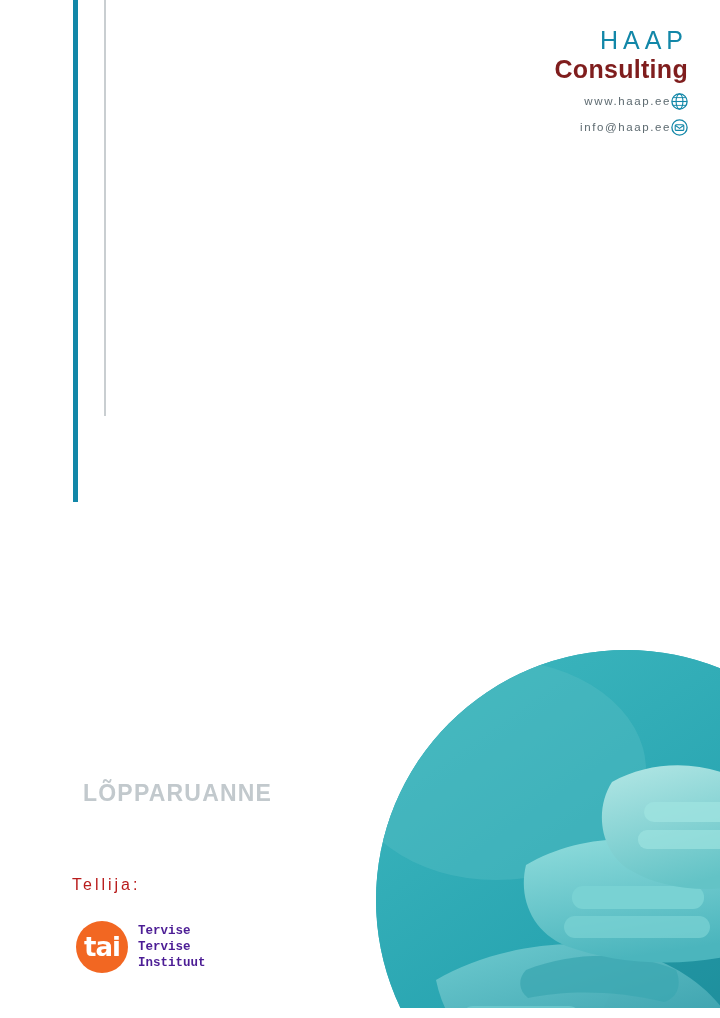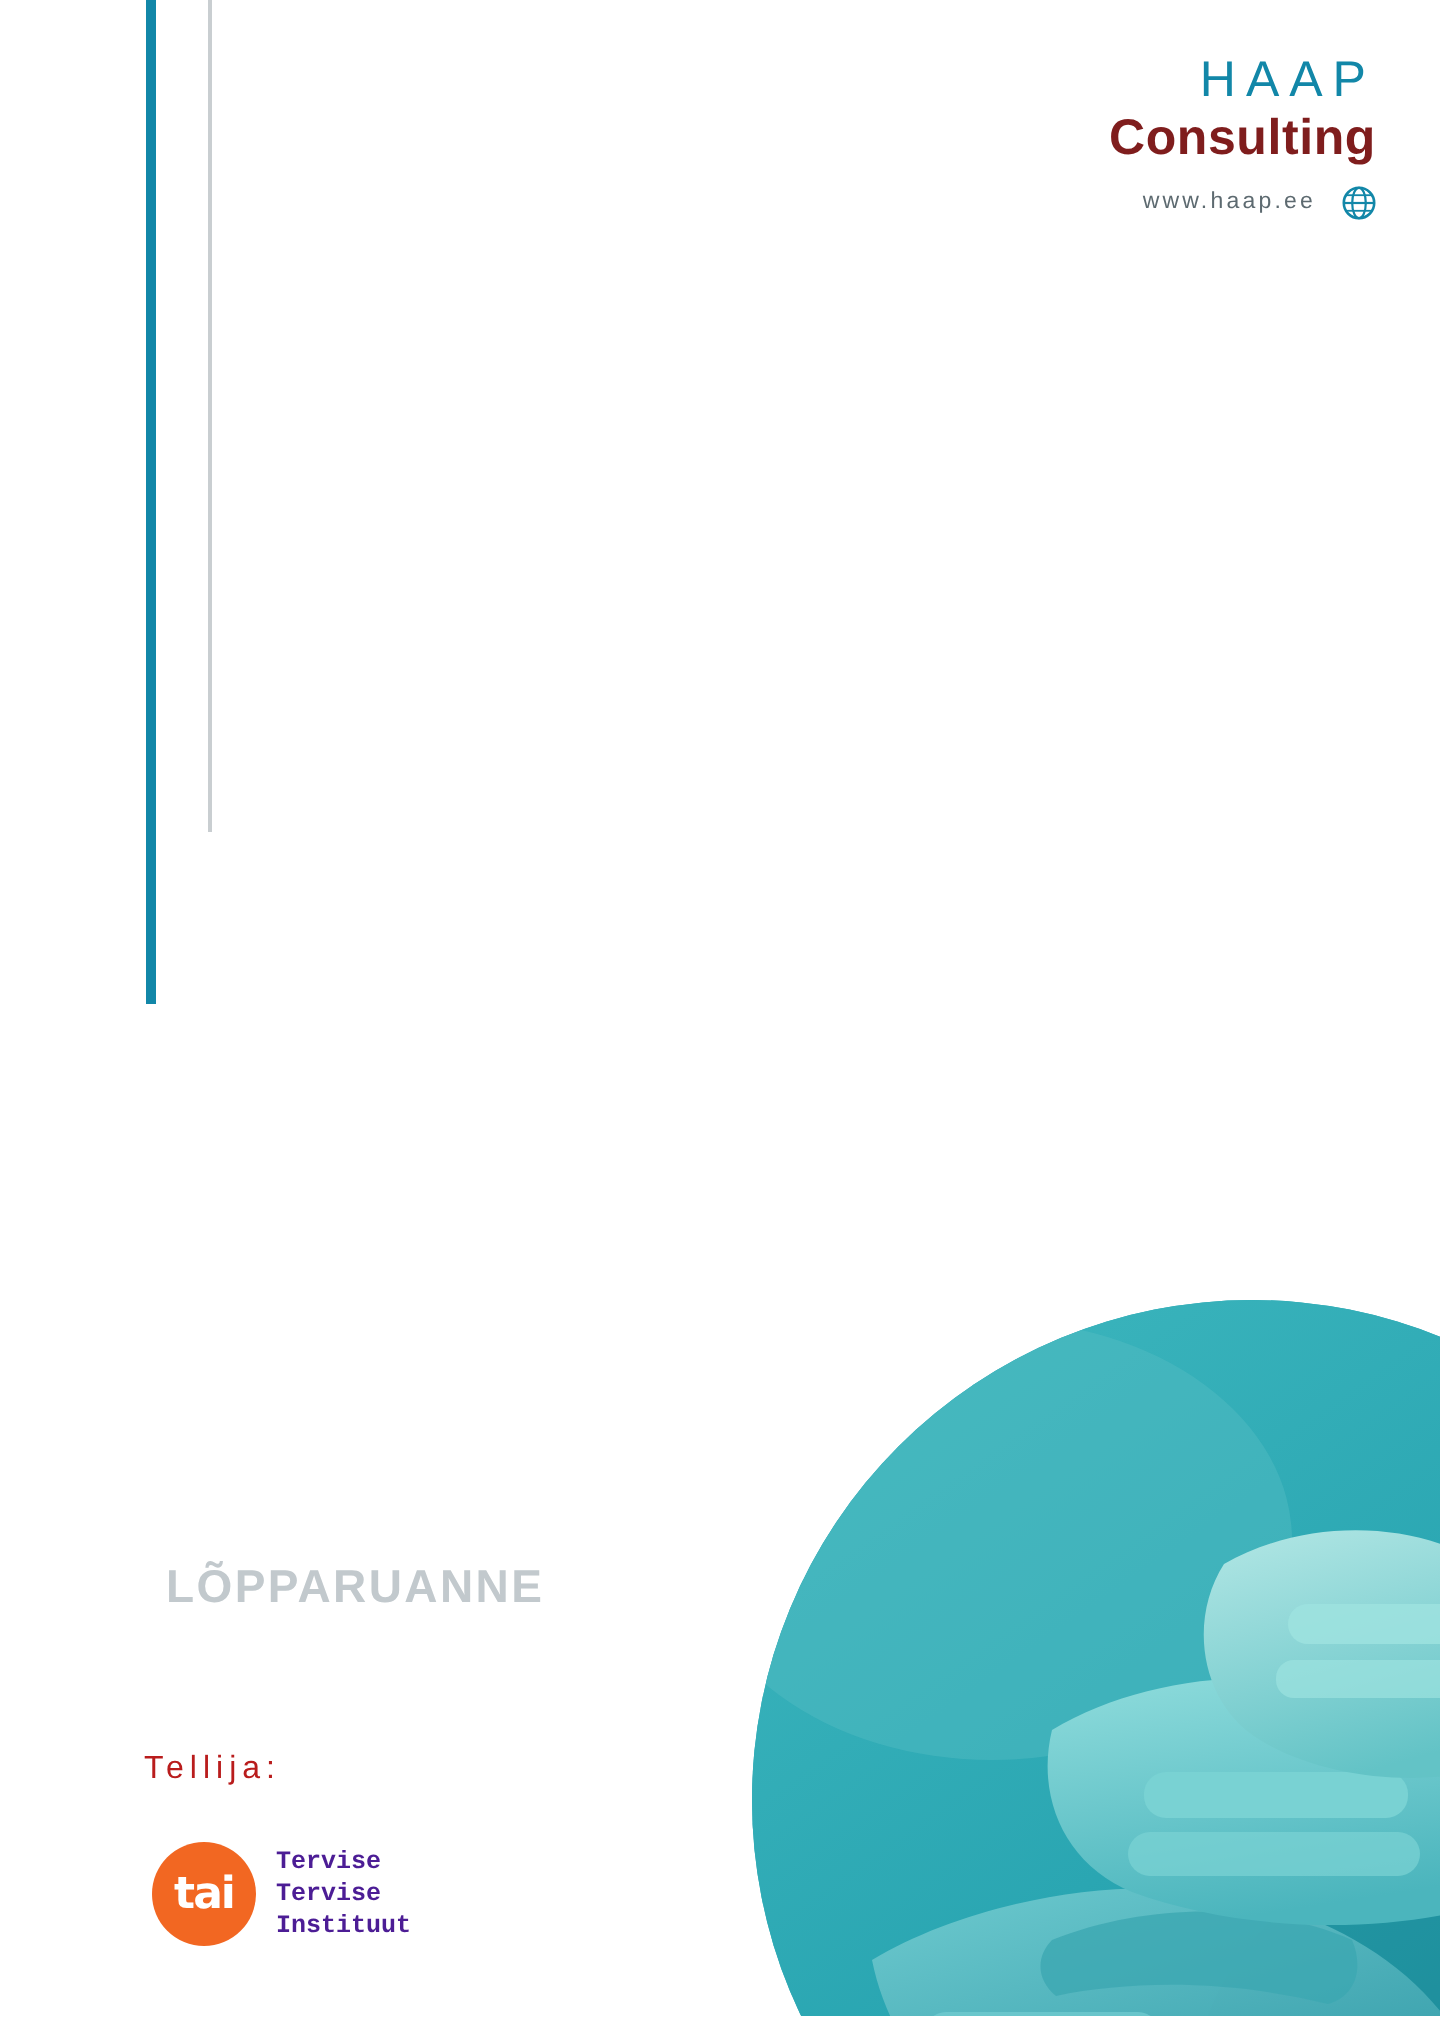--- a/index.html
+++ b/index.html
@@ -58,21 +58,21 @@
     font-weight: bold;
     line-height: 1.15;
     margin-top: 2px;
     letter-spacing: 0.3px;
   }
   .contact-row {
     display: flex;
     align-items: center;
     justify-content: flex-end;
     margin-top: 9px;
-    gap: 13px;
+    gap: 0;
   }
   .contact-text {
     font-size: 11.5px;
     letter-spacing: 1.6px;
     color: #5d6a70;
   }
   .c-icon {
     width: 17px;
     height: 17px;
     flex: 0 0 17px;
@@ -134,21 +134,21 @@
   .tai-mark {
     width: 52px;
     height: 52px;
     border-radius: 50%;
     background: #f26722;
     display: flex;
     align-items: center;
     justify-content: center;
     color: #ffffff;
     font-weight: bold;
-    font-size: 22px;
+    font-size: 26px;
     letter-spacing: -1px;
     font-family: "DejaVu Sans", sans-serif;
   }
   .tai-words {
     font-size: 12.5px;
     font-weight: bold;
     line-height: 1.28;
     color: #4c1d95;
     font-family: Liberation Mono, monospace;
   }
@@ -196,20 +196,30 @@
         <svg width="17" height="17" viewBox="0 0 17 17">
           <circle cx="8.5" cy="8.5" r="7.6" fill="none" stroke="#1287a8" stroke-width="1.3"></circle>
           <ellipse cx="8.5" cy="8.5" rx="3.4" ry="7.6" fill="none" stroke="#1287a8" stroke-width="1.1"></ellipse>
           <line x1="1.1" y1="8.5" x2="15.9" y2="8.5" stroke="#1287a8" stroke-width="1.1"></line>
           <line x1="2.2" y1="4.6" x2="14.8" y2="4.6" stroke="#1287a8" stroke-width="0.9"></line>
           <line x1="2.2" y1="12.4" x2="14.8" y2="12.4" stroke="#1287a8" stroke-width="0.9"></line>
         </svg>
       </span>
     </div>
 
+    <div class="contact-row">
+      <span class="contact-text">info@haap.ee</span>
+      <span class="c-icon">
+        <svg width="17" height="17" viewBox="0 0 17 17">
+          <circle cx="8.5" cy="8.5" r="7.6" fill="none" stroke="#1287a8" stroke-width="1.3"></circle>
+          <rect x="4.2" y="5.8" width="8.6" height="5.6" rx="1" fill="none" stroke="#1287a8" stroke-width="1.1"></rect>
+          <polyline points="4.2,6.2 8.5,9.4 12.8,6.2" fill="none" stroke="#1287a8" stroke-width="1.1"></polyline>
+        </svg>
+      </span>
+    </div>
   </div>
 
   <div class="photo-circle">
     <svg width="500" height="500" viewBox="0 0 500 500" aria-hidden="true">
       <defs>
         <linearGradient id="bgGrad" x1="0" y1="0" x2="0.7" y2="1">
           <stop offset="0%" stop-color="#3fb8bf"></stop>
           <stop offset="55%" stop-color="#2aa6b2"></stop>
           <stop offset="100%" stop-color="#1b8d9c"></stop>
         </linearGradient>

